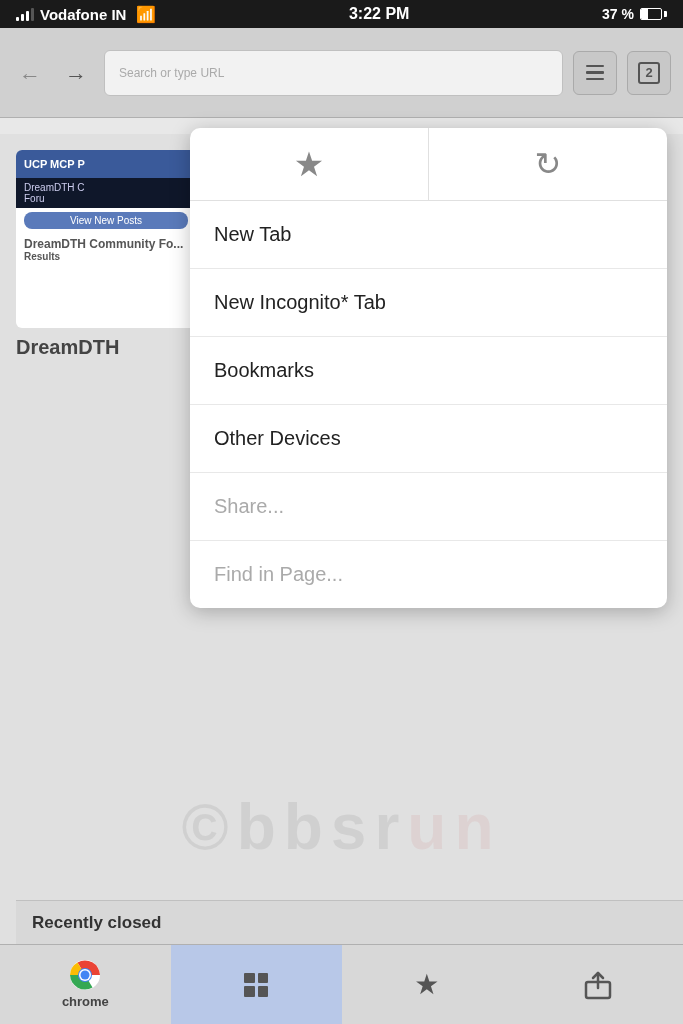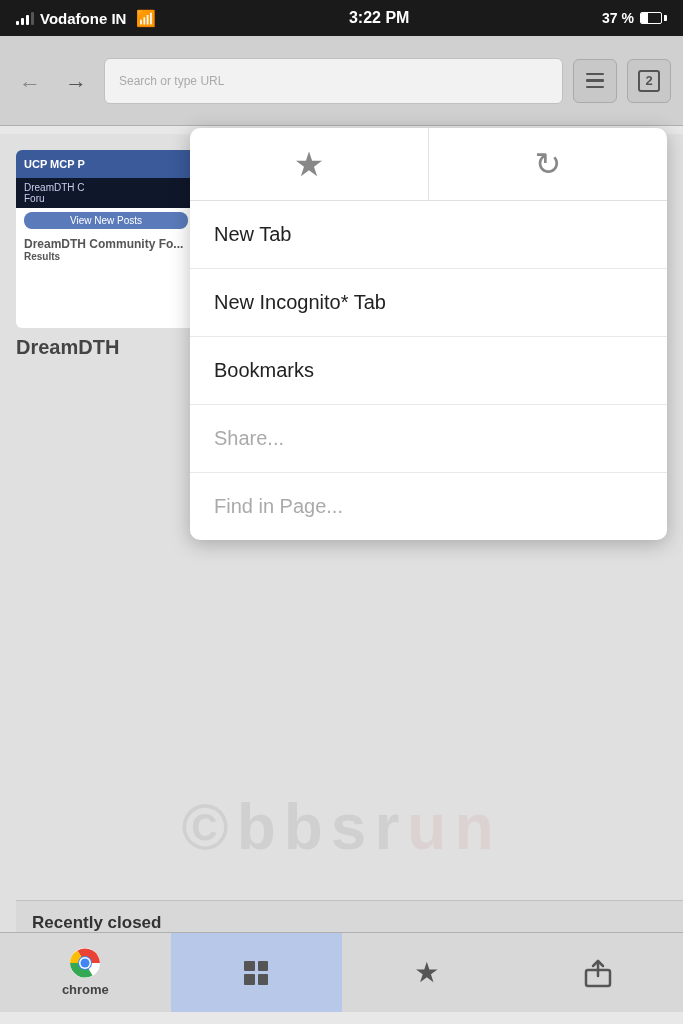--- a/index.html
+++ b/index.html
@@ -9,21 +9,21 @@
       height: 1024px;
       font-family: -apple-system, 'Helvetica Neue', Arial, sans-serif;
       background: #e8e8e8;
       overflow: hidden;
       position: relative;
     }
 
     
     .status-bar {
       background: #1a1a1a;
-      height: 36px;
+      height: 28px;
       display: flex;
       align-items: center;
       justify-content: space-between;
       padding: 0 16px;
       color: white;
       font-size: 15px;
       font-weight: 600;
     }
     .status-bar-left {
       display: flex;
@@ -318,21 +318,21 @@
       align-items: center;
     }
     .menu-item.disabled {
       color: #aaa;
     }
     .menu-item:last-child { border-bottom: none; }
 
     
     .bottom-nav {
       position: absolute;
-      bottom: 12px;
+      bottom: 0;
       left: 0;
       right: 0;
       height: 80px;
       background: #d8d8d8;
       display: flex;
       align-items: center;
       border-top: 1px solid #b0b0b0;
     }
     .bottom-nav-item {
       flex: 1;
@@ -481,20 +481,23 @@
 
   <div class="menu-item">
     <span>New Tab</span>
   </div>
   <div class="menu-item">
     <span>New Incognito* Tab</span>
   </div>
   <div class="menu-item">
     <span>Bookmarks</span>
   </div>
+  <div class="menu-item">
+    <span>Other Devices</span>
+  </div>
   <div class="menu-item disabled">
     <span>Share...</span>
   </div>
   <div class="menu-item disabled">
     <span>Find in Page...</span>
   </div>
 </div>
 
 <div class="bottom-nav">
 

